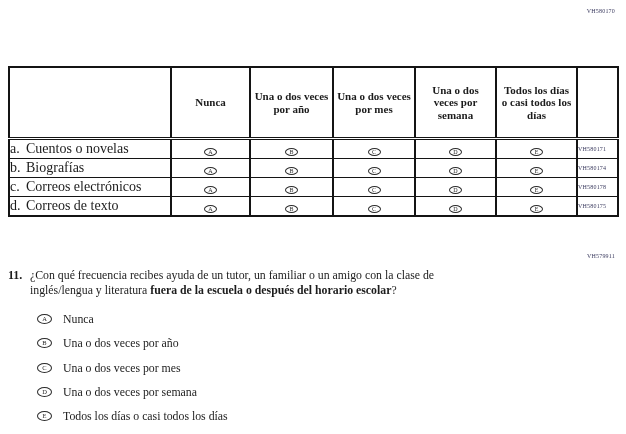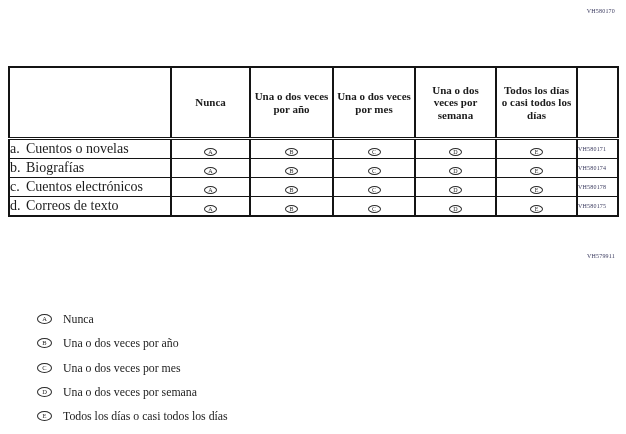--- a/index.html
+++ b/index.html
@@ -134,21 +134,21 @@
       <tr>
         <td class="rowlabel"><span class="rowprefix">b.</span><span>Biografías</span></td>
         <td class="bubblecell"><span class="bubble">A</span></td>
         <td class="bubblecell"><span class="bubble">B</span></td>
         <td class="bubblecell"><span class="bubble">C</span></td>
         <td class="bubblecell"><span class="bubble">D</span></td>
         <td class="bubblecell"><span class="bubble">E</span></td>
         <td class="idcell">VH580174</td>
       </tr>
       <tr>
-        <td class="rowlabel"><span class="rowprefix">c.</span><span>Cuentos electrónicos</span></td>
+        <td class="rowlabel"><span class="rowprefix">c.</span><span>Correos electrónicos</span></td>
         <td class="bubblecell"><span class="bubble">A</span></td>
         <td class="bubblecell"><span class="bubble">B</span></td>
         <td class="bubblecell"><span class="bubble">C</span></td>
         <td class="bubblecell"><span class="bubble">D</span></td>
         <td class="bubblecell"><span class="bubble">E</span></td>
         <td class="idcell">VH580178</td>
       </tr>
       <tr>
         <td class="rowlabel"><span class="rowprefix">d.</span><span>Correos de texto</span></td>
         <td class="bubblecell"><span class="bubble">A</span></td>
@@ -156,20 +156,24 @@
         <td class="bubblecell"><span class="bubble">C</span></td>
         <td class="bubblecell"><span class="bubble">D</span></td>
         <td class="bubblecell"><span class="bubble">E</span></td>
         <td class="idcell">VH580175</td>
       </tr>
     </tbody>
   </table>
 
   <div class="qcode q11">VH579911</div>
 
+  <div class="question q11">
+    <div class="qnum">11.</div>
+    <div class="qtext"><span>¿Con qué frecuencia recibes ayuda de un tutor, un familiar o un amigo con la clase de inglés/lengua y literatura </span><b>fuera de la escuela o después del horario escolar</b><span>?</span></div>
+  </div>
 
   <div class="options">
     <div class="option">
       <span class="bubble">A</span>
       <span class="olabel">Nunca</span>
     </div>
     <div class="option">
       <span class="bubble">B</span>
       <span class="olabel">Una o dos veces por año</span>
     </div>

